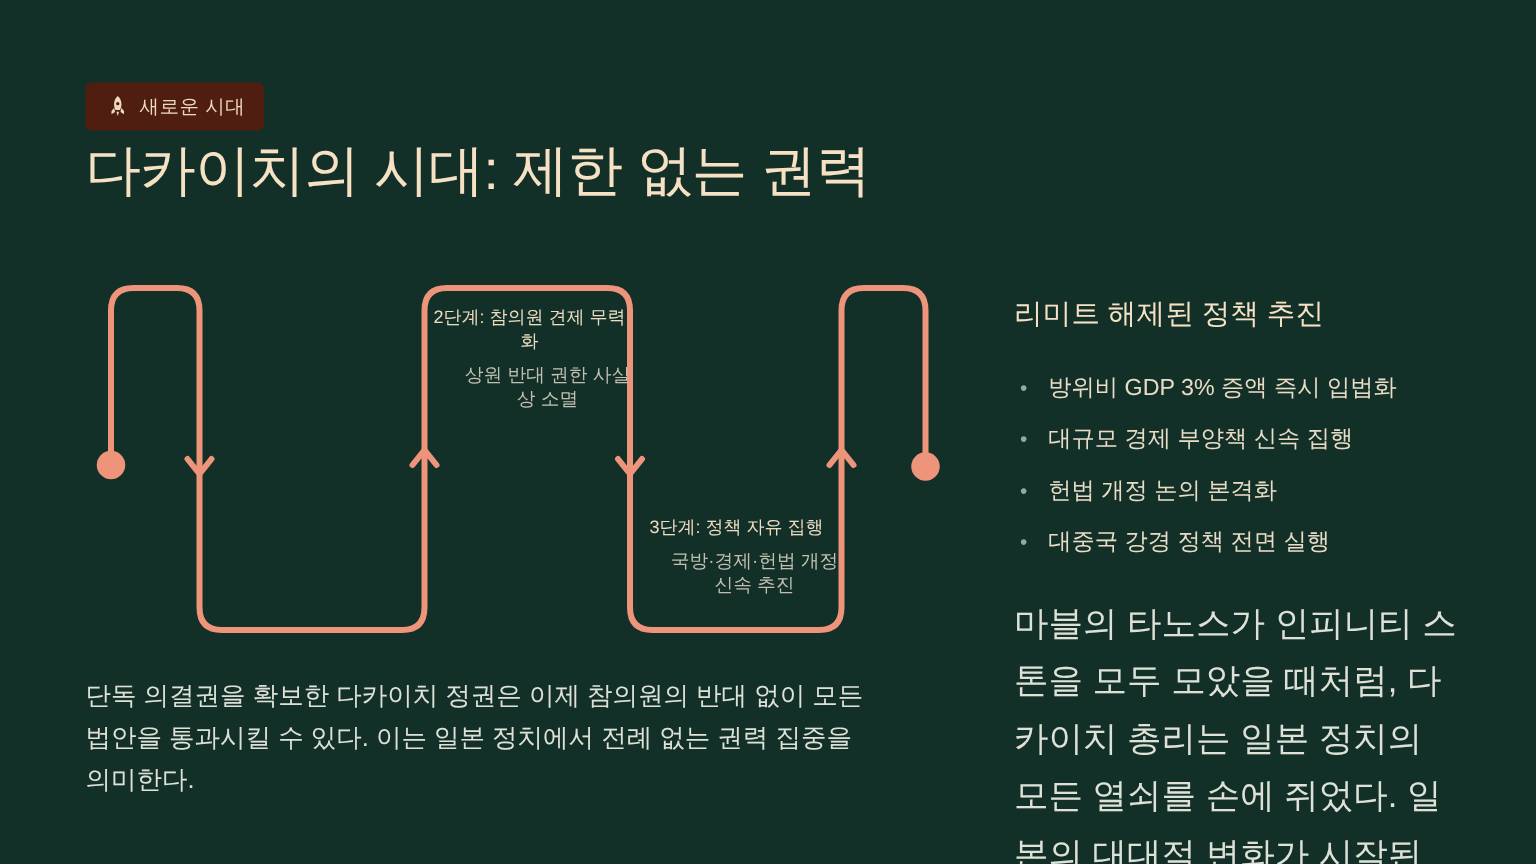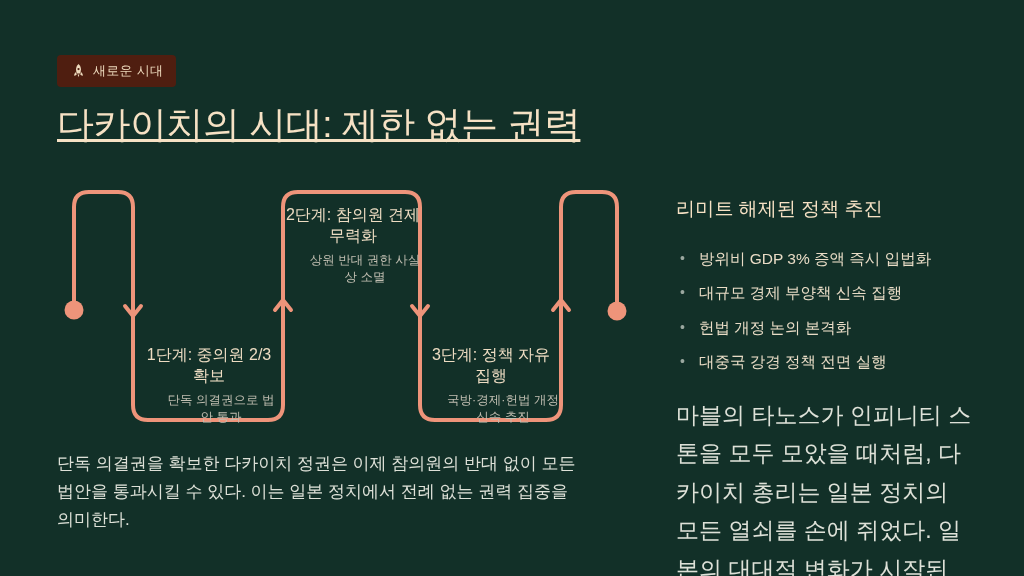--- a/index.html
+++ b/index.html
@@ -30,36 +30,35 @@
     background: var(--badge-bg, #4f1e10);
     color: var(--badge-text, #eedabd);
     font-size: 13px; font-weight: 500;
     padding: 7px 13px 7px 15px;
     border-radius: 4px;
     letter-spacing: 0.3px;
   }
   .badge svg { display: block; }
 
   .page-title {
-    position: absolute; left: 57px; top: 100px;
+    position: absolute; left: 57px; top: 89px;
     font-size: 37px; font-weight: 500;
     color: var(--cream, #f6e1c4);
     letter-spacing: -0.5px;
     white-space: nowrap;
-    text-decoration: underline;
   }
 
   .flowchart { position: absolute; left: 0; top: 0; width: 1024px; height: 576px; }
   .flow-svg { position: absolute; left: 55px; top: 183px; }
 
   .stage {
     position: absolute; width: 136px; text-align: center;
   }
   .stage-title {
-    font-size: 16px; font-weight: 500; line-height: 1.32;
+    font-size: 12px; font-weight: 500; line-height: 1.32;
     color: var(--cream-soft, #eddcc2);
   }
   .stage-subtitle {
     margin-top: 6px;
     font-size: 12.5px; line-height: 1.32;
     color: var(--muted, #c2bfb2);
     padding-left: 24px;
   }
   .stage-1 { left: 141px; top: 344px; }
   .stage-2 { left: 285px; top: 204px; }
@@ -131,24 +130,20 @@
                  L506 24 Q506 9 521 9 L547 9 Q562 9 562 24 L562 128"></path>
         <path d="M70 123 L78 133 L86 123"></path>
         <path d="M220 127 L228 117 L236 127"></path>
         <path d="M357 123 L365 133 L373 123"></path>
         <path d="M498 127 L506 117 L514 127"></path>
       </g>
       <circle cx="19" cy="127" r="9.5" fill="#ee947a"></circle>
       <circle cx="562" cy="128" r="9.5" fill="#ee947a"></circle>
     </svg>
 
-    <div class="stage stage-1">
-      <div class="stage-title">1단계: 중의원 2/3 확보</div>
-      <div class="stage-subtitle">단독 의결권으로 법안 통과</div>
-    </div>
     <div class="stage stage-2">
       <div class="stage-title">2단계: 참의원 견제 무력화</div>
       <div class="stage-subtitle">상원 반대 권한 사실상 소멸</div>
     </div>
     <div class="stage stage-3">
       <div class="stage-title">3단계: 정책 자유 집행</div>
       <div class="stage-subtitle">국방·경제·헌법 개정 신속 추진</div>
     </div>
   </div>
 

